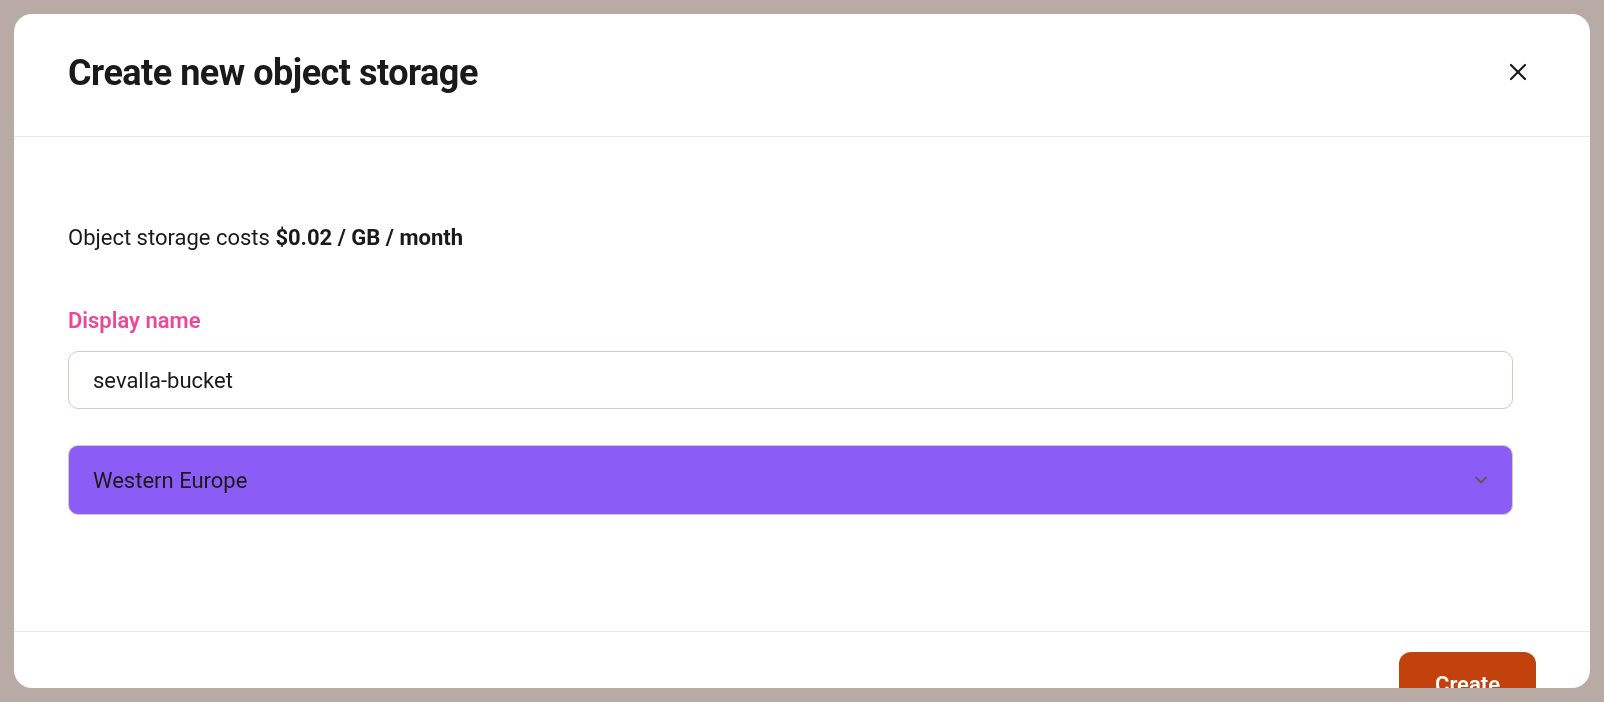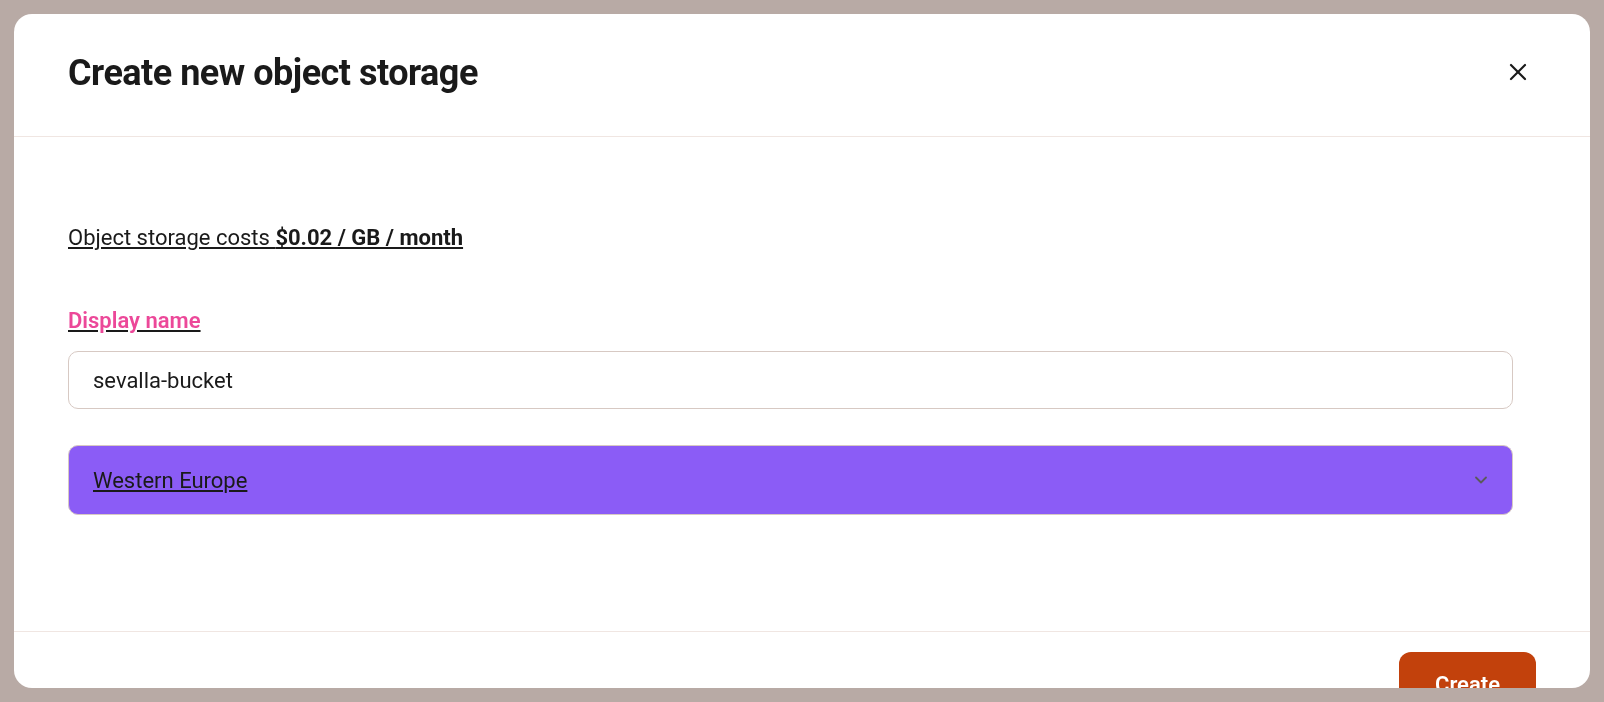--- a/index.html
+++ b/index.html
@@ -48,21 +48,20 @@
       justify-content: center;
       color: #1a1a1a;
     }
     .close-btn svg {
       width: 24px;
       height: 24px;
     }
     .modal-body {
       flex: 1;
       padding: 48px 77px 40px 54px;
-      text-decoration: underline;
     }
     .cost-line {
       font-size: 22px;
       color: #1a1a1a;
       margin-bottom: 58px;
     }
     .cost-line .bold {
       font-weight: 700;
     }
     .form-group {

